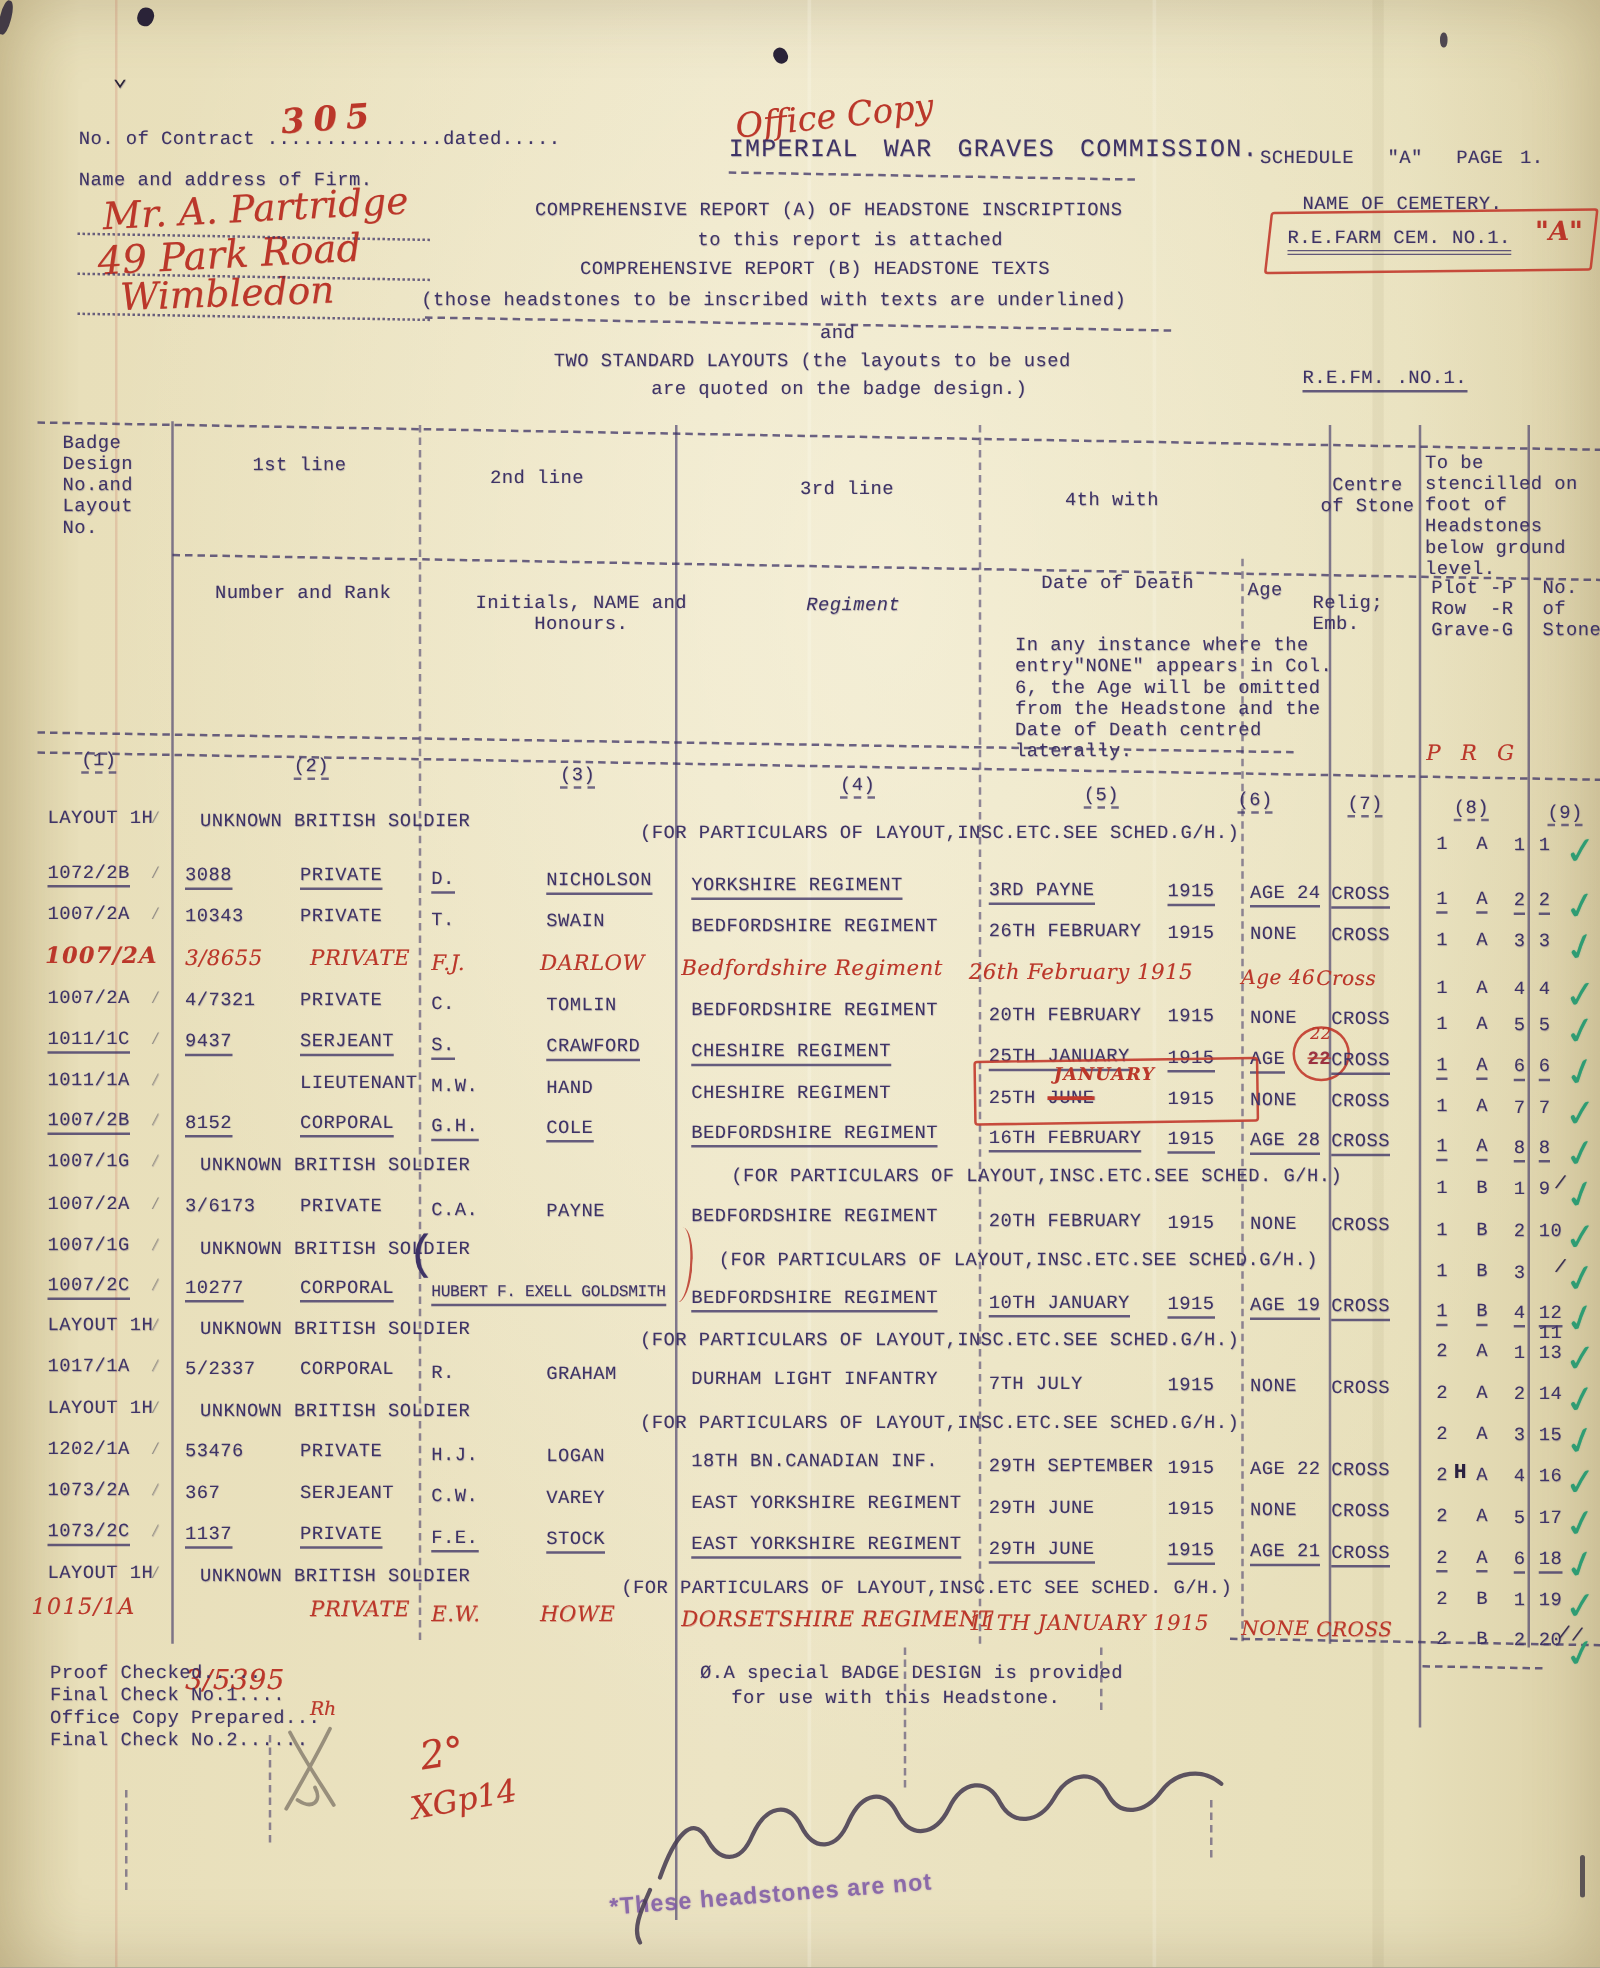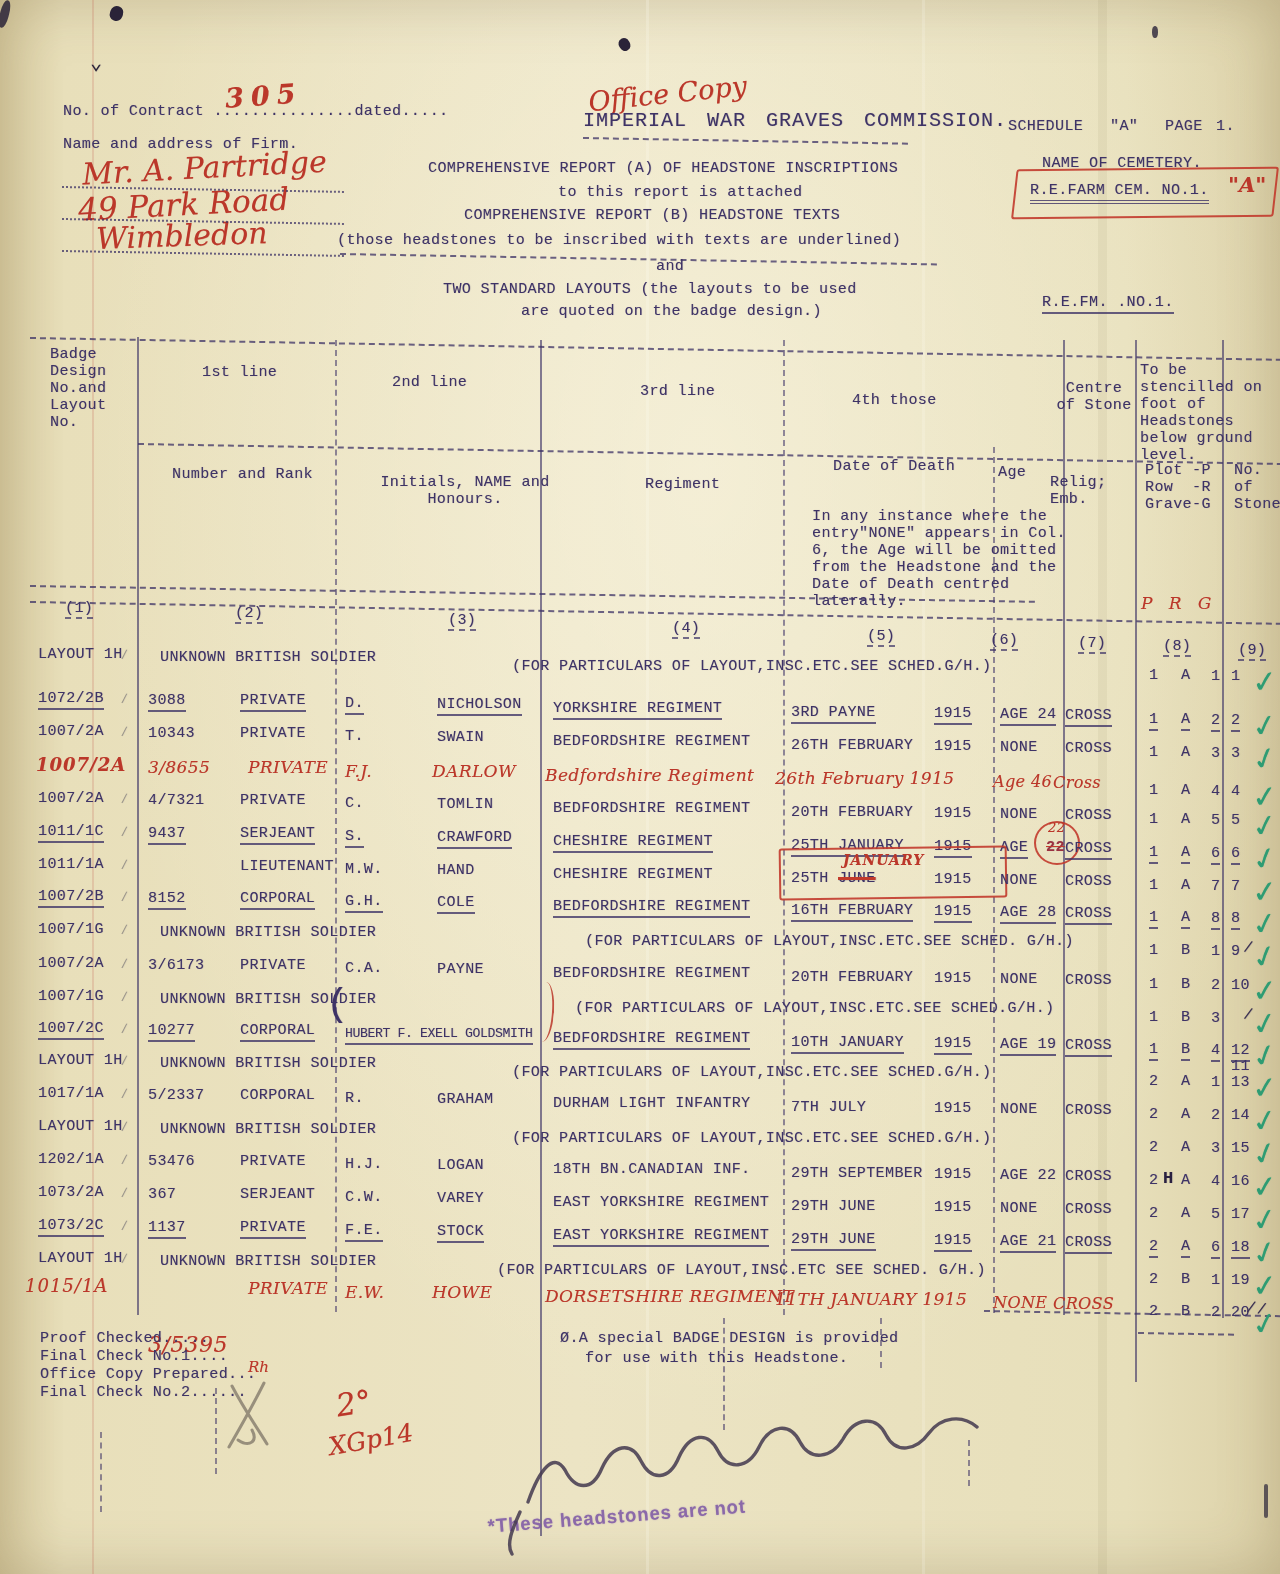--- a/index.html
+++ b/index.html
@@ -96,26 +96,26 @@
   <div class="vld" style="left:215px;top:1388px;height:86px;"></div>
   <div class="vld" style="left:100px;top:1432px;height:80px;"></div>
   <div class="vld" style="left:723px;top:1318px;height:112px;"></div>
   <div class="vld" style="left:880px;top:1318px;height:50px;"></div>
   <div class="vld" style="left:968px;top:1440px;height:46px;"></div>
 
   <span class="t wrap" style="left:50px;top:346px;width:92px;">Badge Design No.and Layout No.</span>
   <span class="t" style="left:202px;top:364px;">1st line</span>
   <span class="t" style="left:392px;top:374px;">2nd line</span>
   <span class="t" style="left:640px;top:383px;">3rd line</span>
-  <span class="t" style="left:852px;top:392px;">4th those</span>
+  <span class="t" style="left:852px;top:392px;">4th with</span>
   <span class="t wrap" style="left:1056px;top:380px;width:76px;text-align:center;">Centre of Stone</span>
   <span class="t wrap" style="left:1140px;top:362px;width:138px;">To be stencilled on foot of Headstones below ground level.</span>
   <span class="t" style="left:172px;top:466px;">Number and Rank</span>
   <span class="t wrap" style="left:380px;top:474px;width:170px;text-align:center;">Initials, NAME and Honours.</span>
-  <span class="t" style="left:645px;top:476px;">Regiment</span>
+  <span class="t" style="left:645px;top:476px;font-style:italic;">Regiment</span>
   <span class="t" style="left:833px;top:458px;">Date of Death</span>
   <span class="t" style="left:998px;top:464px;">Age</span>
   <span class="t wrap" style="left:1050px;top:474px;width:70px;">Relig; Emb.</span>
   <span class="t" style="left:1145px;top:462px;">Plot -P</span>
   <span class="t" style="left:1145px;top:479px;">Row  -R</span>
   <span class="t" style="left:1145px;top:496px;">Grave-G</span>
   <span class="t wrap" style="left:1234px;top:462px;width:50px;">No. of Stone</span>
   <span class="t wrap" style="left:812px;top:508px;width:262px;">In any instance where the entry"NONE" appears in Col. 6, the Age will be omitted from the Headstone and the Date of Death centred laterally.</span>
   <span class="hand" style="position:absolute;left:1141px;top:593px;font-size:17px;white-space:pre;">P   R   G</span>
   <div id="colnums">

